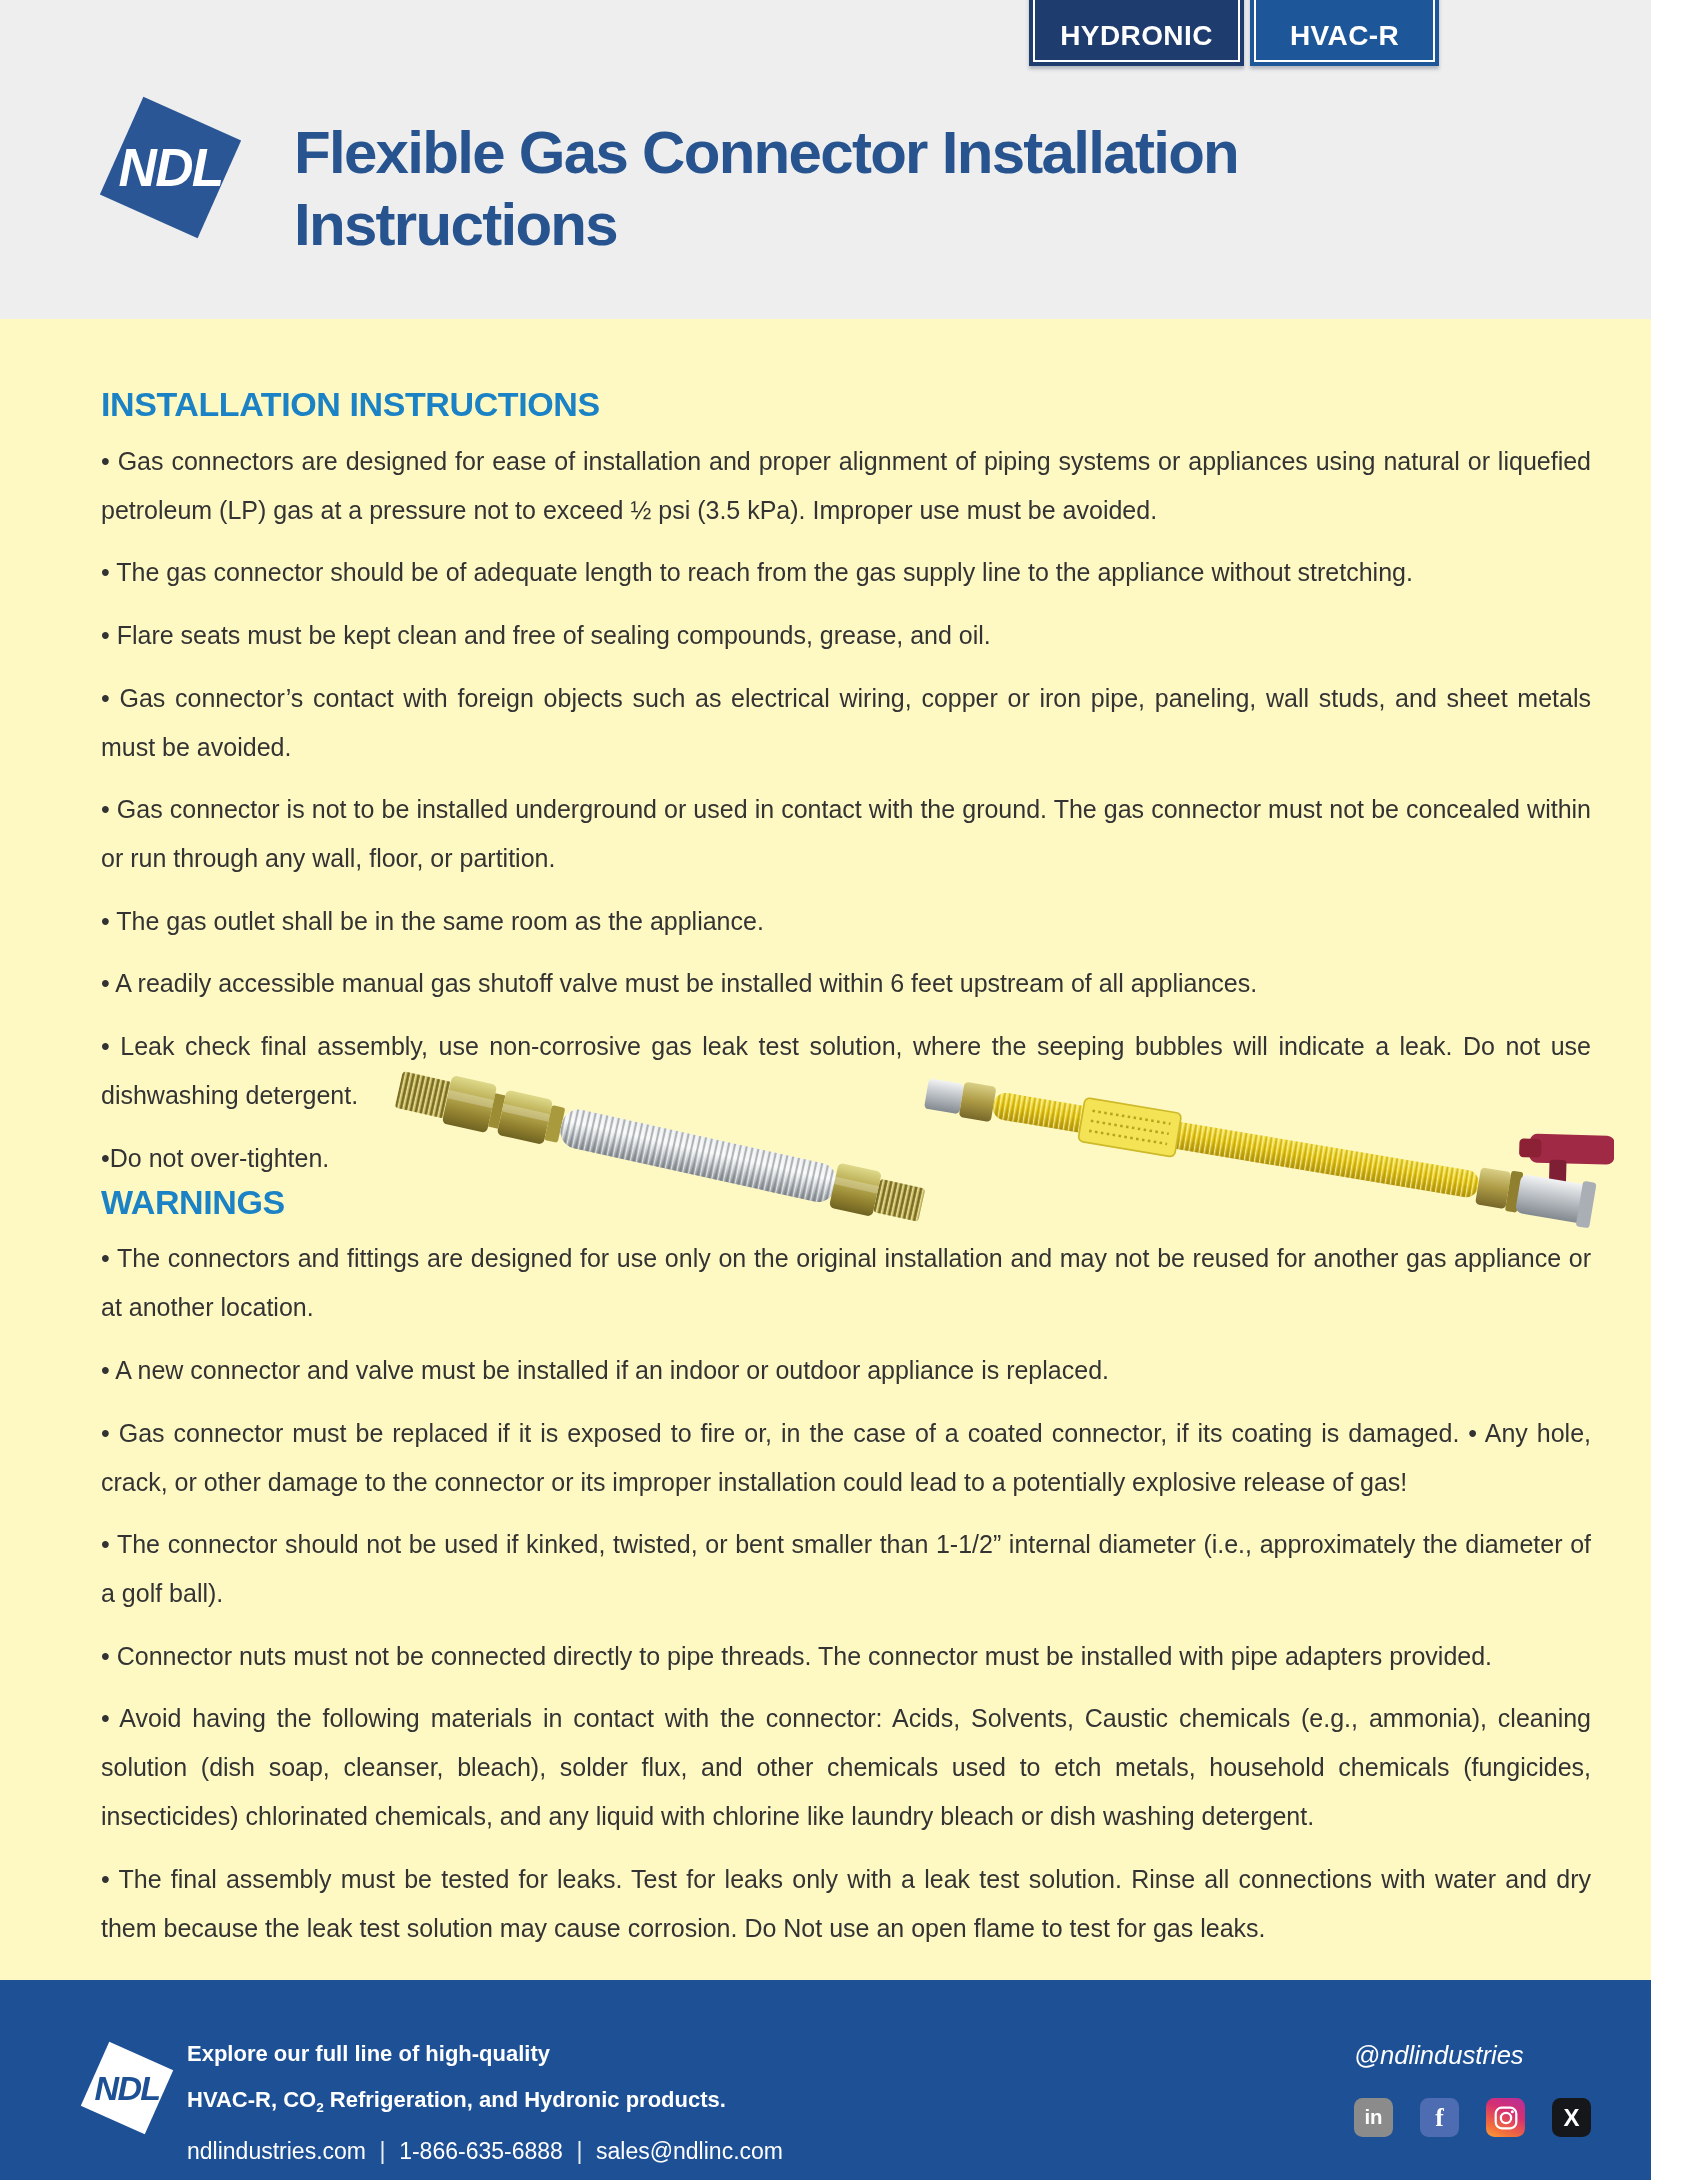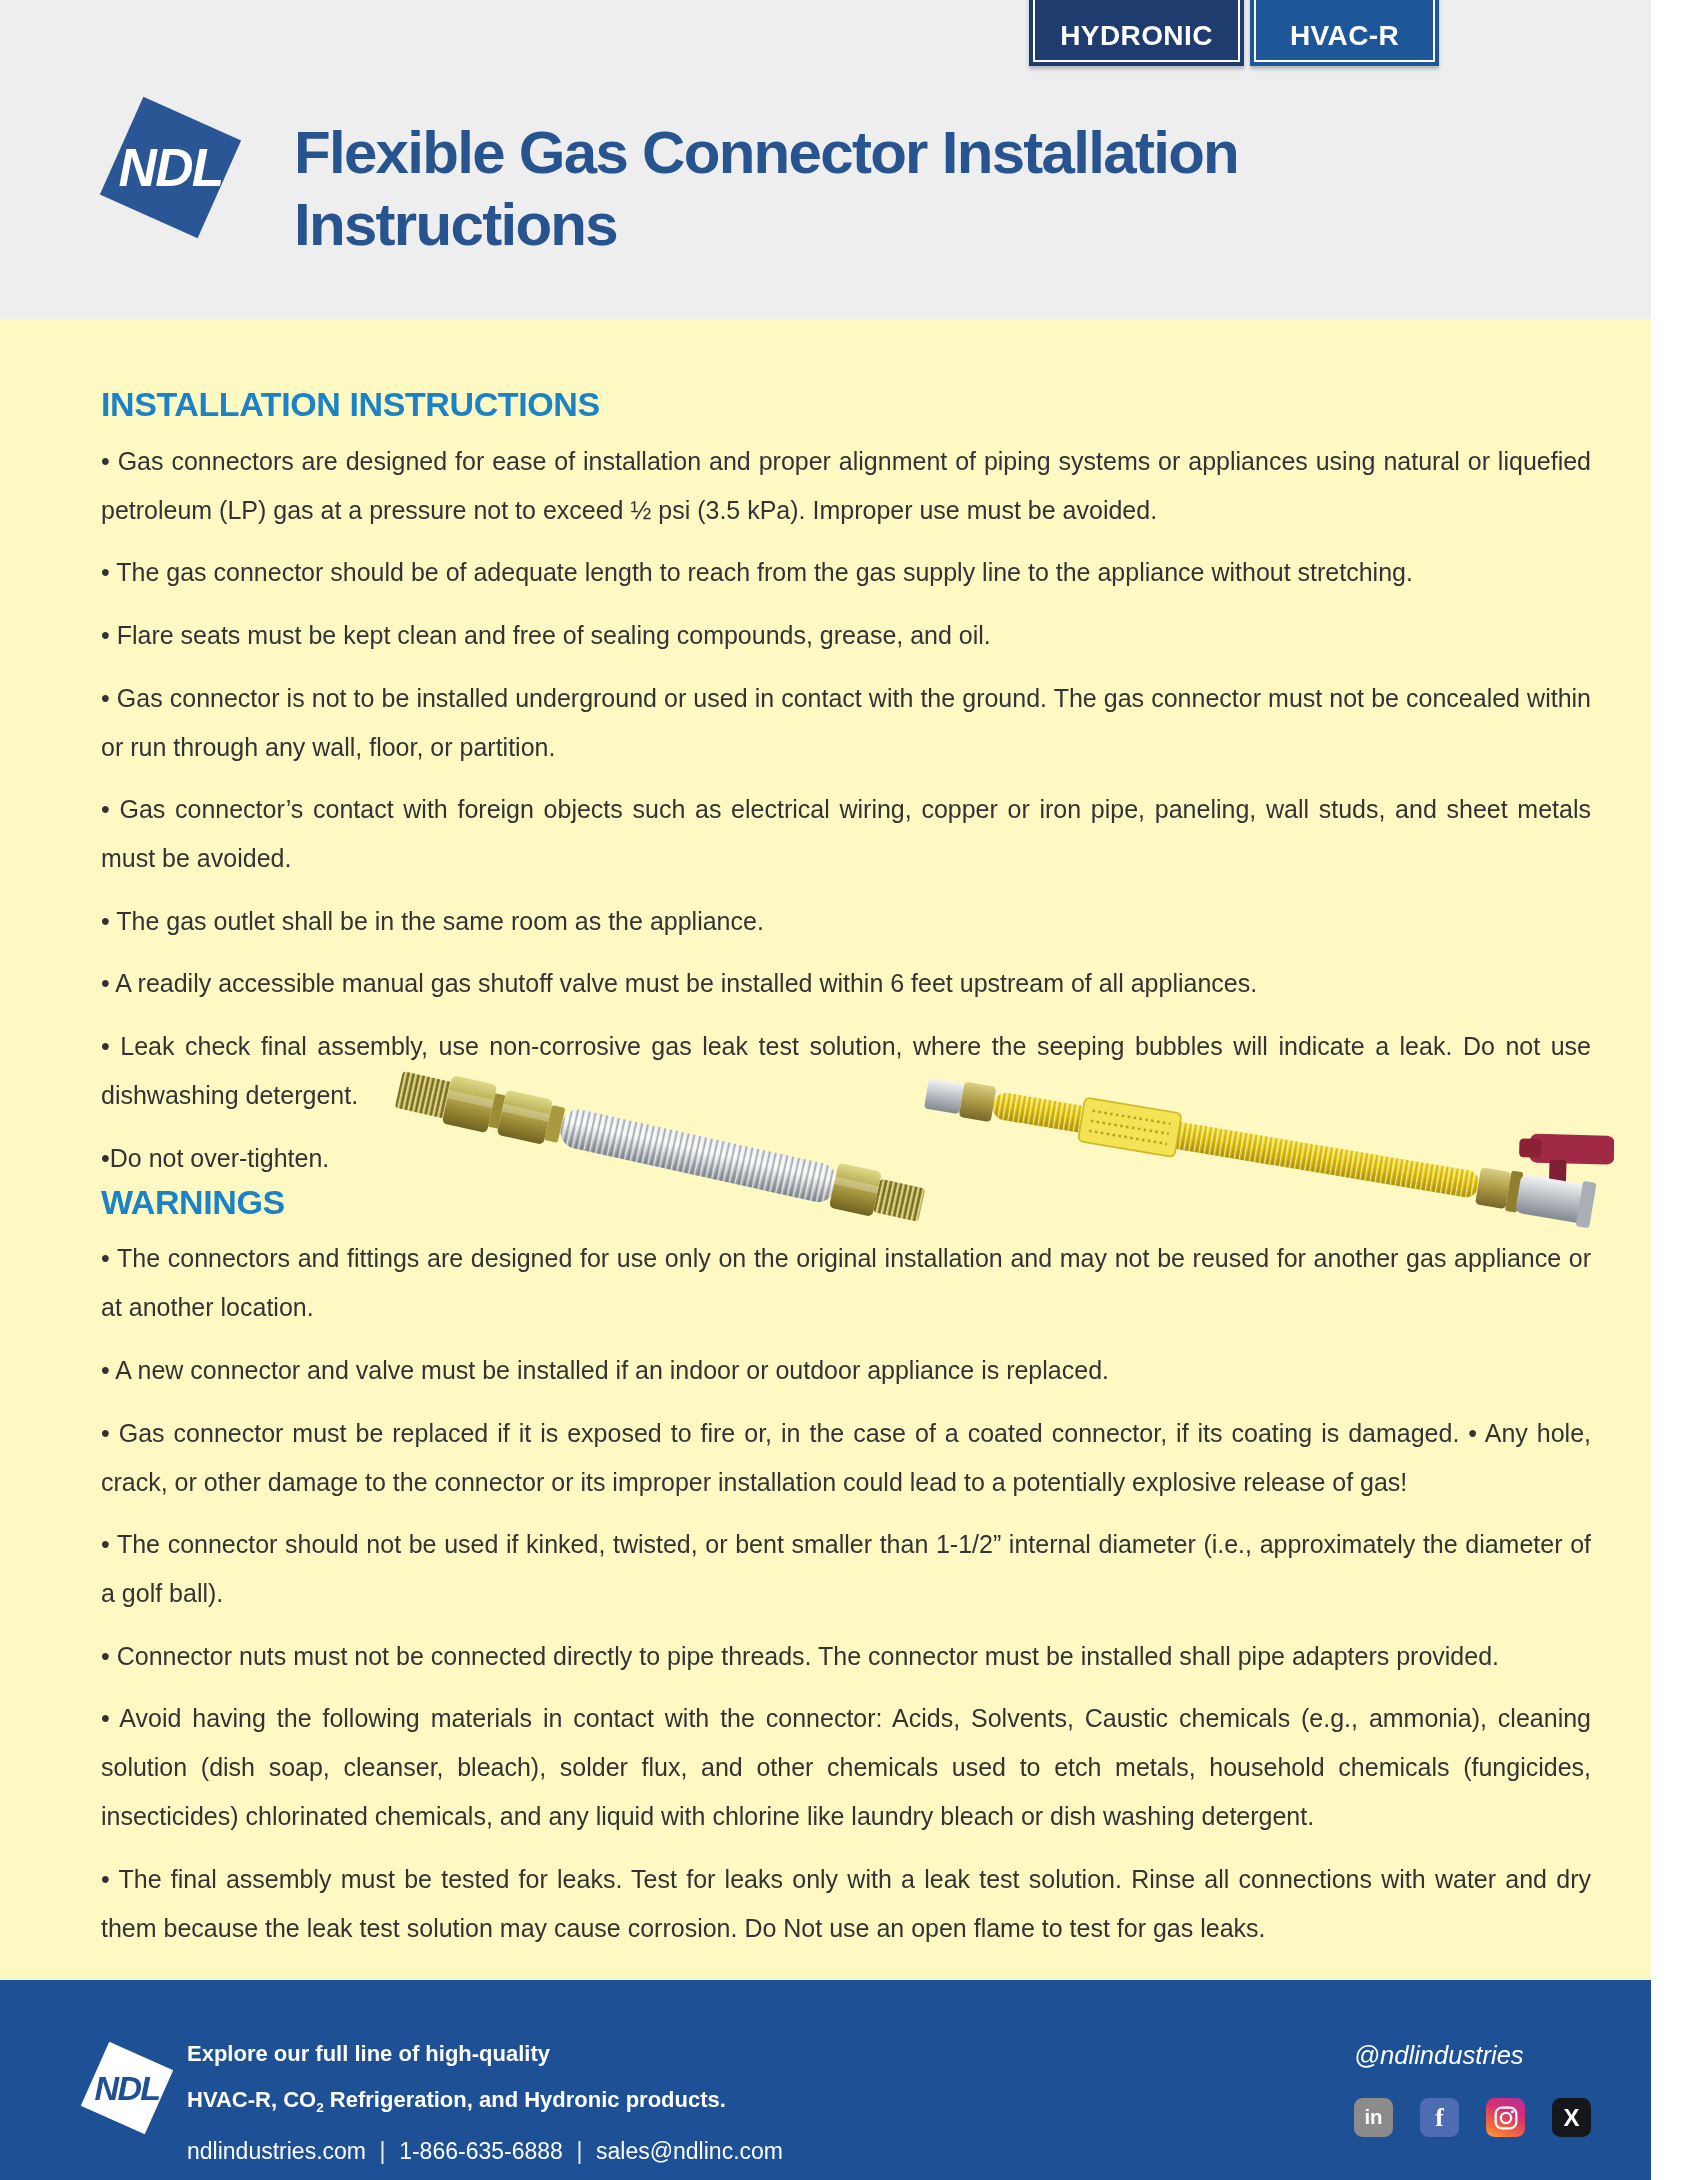--- a/index.html
+++ b/index.html
@@ -102,33 +102,33 @@
     </div>
 
     <h1 class="hero-title">Flexible Gas Connector Installation Instructions</h1>
   </div>
 
   <div class="doc-body">
     <h2 class="sec-heading">INSTALLATION INSTRUCTIONS</h2>
     <p class="bullet">• Gas connectors are designed for ease of installation and proper alignment of piping systems or appliances using natural or liquefied petroleum (LP) gas at a pressure not to exceed ½ psi (3.5 kPa). Improper use must be avoided.</p>
     <p class="bullet">• The gas connector should be of adequate length to reach from the gas supply line to the appliance without stretching.</p>
     <p class="bullet">• Flare seats must be kept clean and free of sealing compounds, grease, and oil.</p>
+    <p class="bullet">• Gas connector’s contact with foreign objects such as electrical wiring, copper or iron pipe, paneling, wall studs, and sheet metals must be avoided.</p>
     <p class="bullet">• Gas connector is not to be installed underground or used in contact with the ground. The gas connector must not be concealed within or run through any wall, floor, or partition.</p>
-    <p class="bullet">• Gas connector’s contact with foreign objects such as electrical wiring, copper or iron pipe, paneling, wall studs, and sheet metals must be avoided.</p>
     <p class="bullet">• The gas outlet shall be in the same room as the appliance.</p>
     <p class="bullet">• A readily accessible manual gas shutoff valve must be installed within 6 feet upstream of all appliances.</p>
     <p class="bullet">• Leak check final assembly, use non-corrosive gas leak test solution, where the seeping bubbles will indicate a leak. Do not use dishwashing detergent.</p>
     <p class="bullet tight">•Do not over-tighten.</p>
 
     <h2 class="sec-heading">WARNINGS</h2>
     <p class="bullet">• The connectors and fittings are designed for use only on the original installation and may not be reused for another gas appliance or at another location.</p>
     <p class="bullet">• A new connector and valve must be installed if an indoor or outdoor appliance is replaced.</p>
     <p class="bullet">• Gas connector must be replaced if it is exposed to fire or, in the case of a coated connector, if its coating is damaged. • Any hole, crack, or other damage to the connector or its improper installation could lead to a potentially explosive release of gas!</p>
     <p class="bullet">• The connector should not be used if kinked, twisted, or bent smaller than 1-1/2” internal diameter (i.e., approximately the diameter of a golf ball).</p>
-    <p class="bullet">• Connector nuts must not be connected directly to pipe threads. The connector must be installed shall pipe adapters provided.</p>
+    <p class="bullet">• Connector nuts must not be connected directly to pipe threads. The connector must be installed with pipe adapters provided.</p>
     <p class="bullet">• Avoid having the following materials in contact with the connector: Acids, Solvents, Caustic chemicals (e.g., ammonia), cleaning solution (dish soap, cleanser, bleach), solder flux, and other chemicals used to etch metals, household chemicals (fungicides, insecticides) chlorinated chemicals, and any liquid with chlorine like laundry bleach or dish washing detergent.</p>
     <p class="bullet">• The final assembly must be tested for leaks. Test for leaks only with a leak test solution. Rinse all connections with water and dry them because the leak test solution may cause corrosion. Do Not use an open flame to test for gas leaks.</p>
   </div>
 
   <svg class="img-steel" viewBox="0 0 660 200">
     <defs>
       <linearGradient id="stl" x1="0" y1="0" x2="0" y2="1">
         <stop offset="0" stop-color="#e9ebec"></stop>
           <stop offset="0.35" stop-color="#f7f8f8"></stop>
         <stop offset="0.7" stop-color="#b9bec2"></stop>

